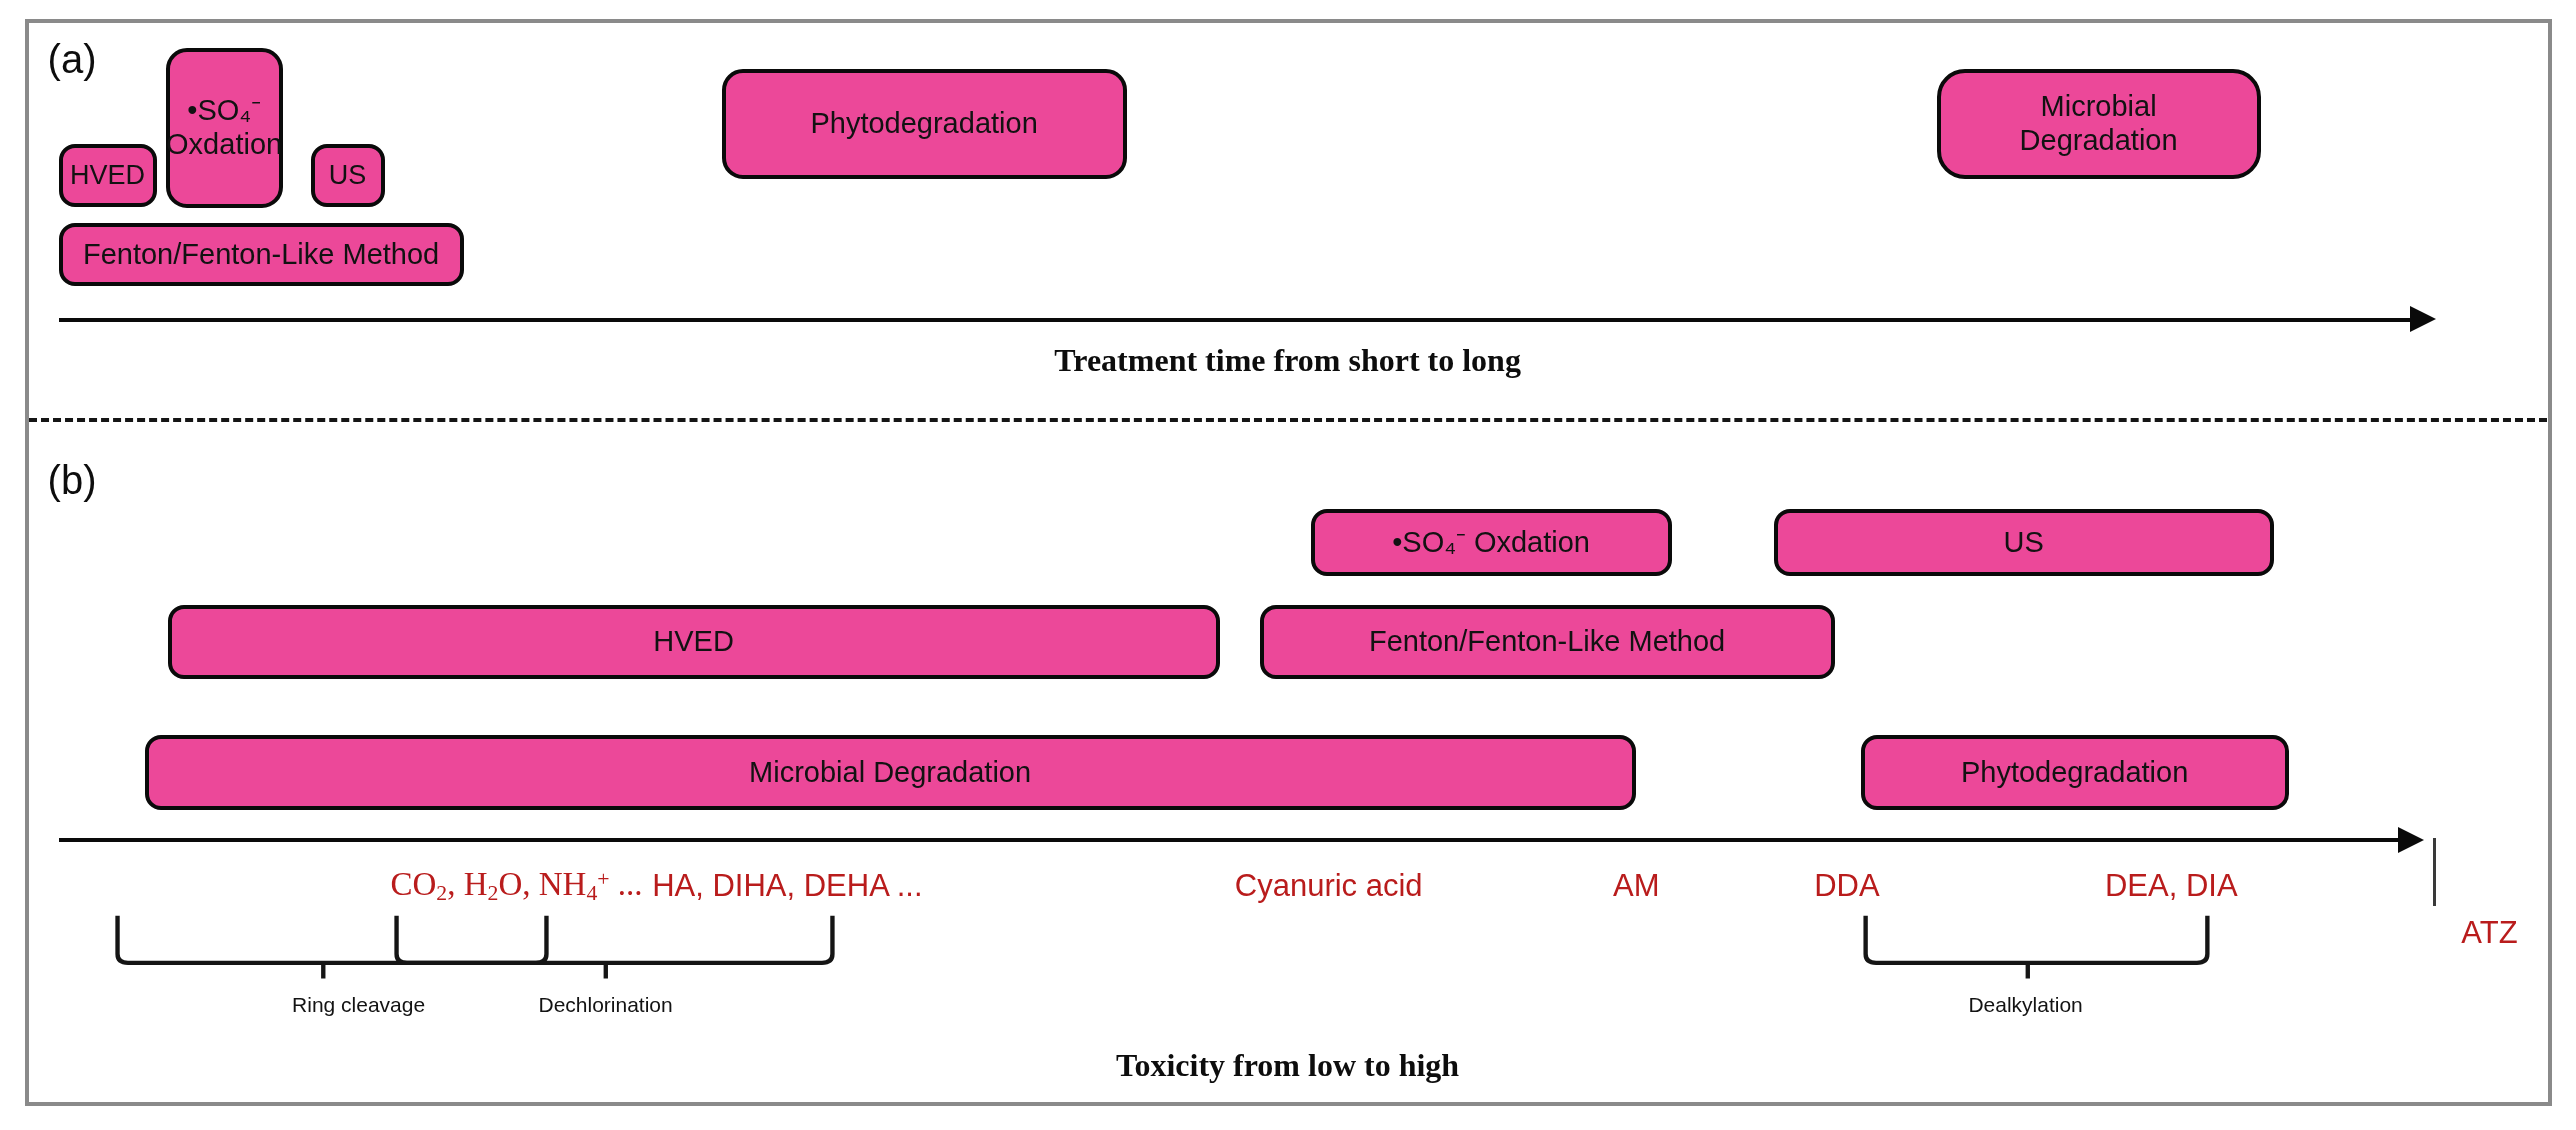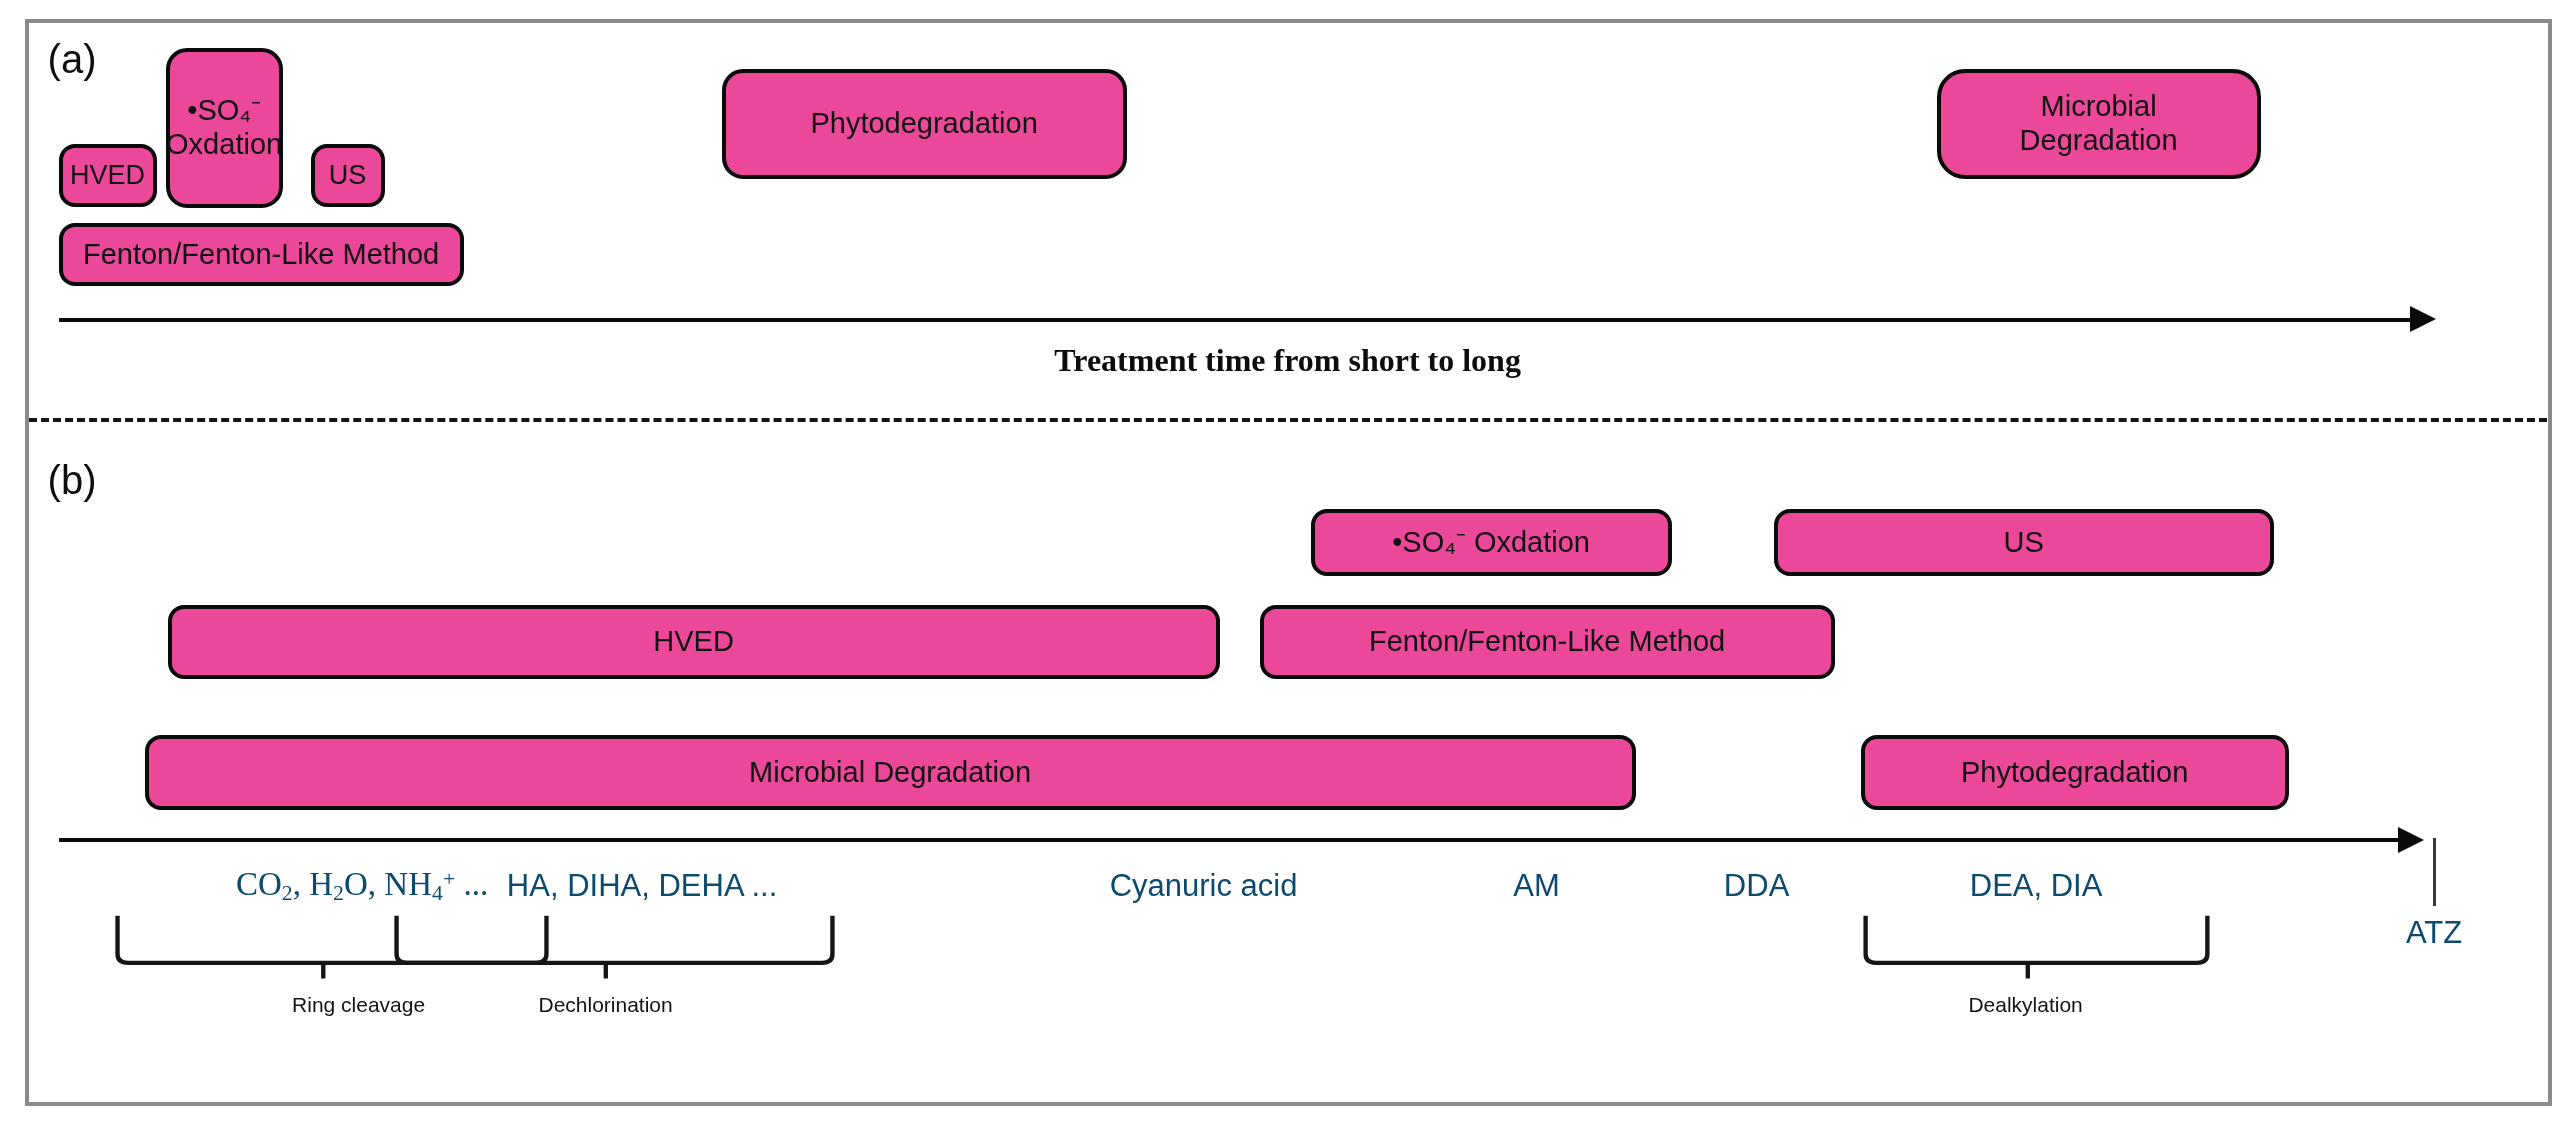--- a/index.html
+++ b/index.html
@@ -90,23 +90,23 @@
     color:#0d0d0d;
     white-space:nowrap;
     text-align:center;
   }
 
   
   .species{
     position:absolute;
     font-family:"Liberation Sans", sans-serif;
     font-size:31px;
-    color:#0c4a6e;
-    white-space:nowrap;
-    text-align:center;
+    color:#b91c1c;
+    white-space:nowrap;
+    text-align:right;
     line-height:1;
   }
   .species.serif{
     font-family:"Liberation Serif", serif;
     font-size:33px;
   }
   .species sub{font-size:0.66em; vertical-align:-0.22em;}
   .species sup{font-size:0.66em; vertical-align:0.42em;}
 
   
@@ -229,16 +229,17 @@
         <path d="M4 2 L4 46 Q4 56 16 56 L190 56 L190 74 L190 56 L384 56 Q396 56 396 46 L396 2" fill="none" stroke="#151515" stroke-width="5"></path>
       </svg>
     </div>
 
     <div class="process" style="left:102px; top:971px; width:456px;">Ring cleavage</div>
 
     <div class="process" style="left:358px; top:971px; width:438px;">Dechlorination</div>
 
     <div class="process" style="left:1804px; top:971px; width:386px;">Dealkylation</div>
 
+    <div class="axis-caption" style="left:0px; top:1024px; width:2518px;">Toxicity from low to high</div>
 
   </div>
 </div>
 
 
 </body></html>

